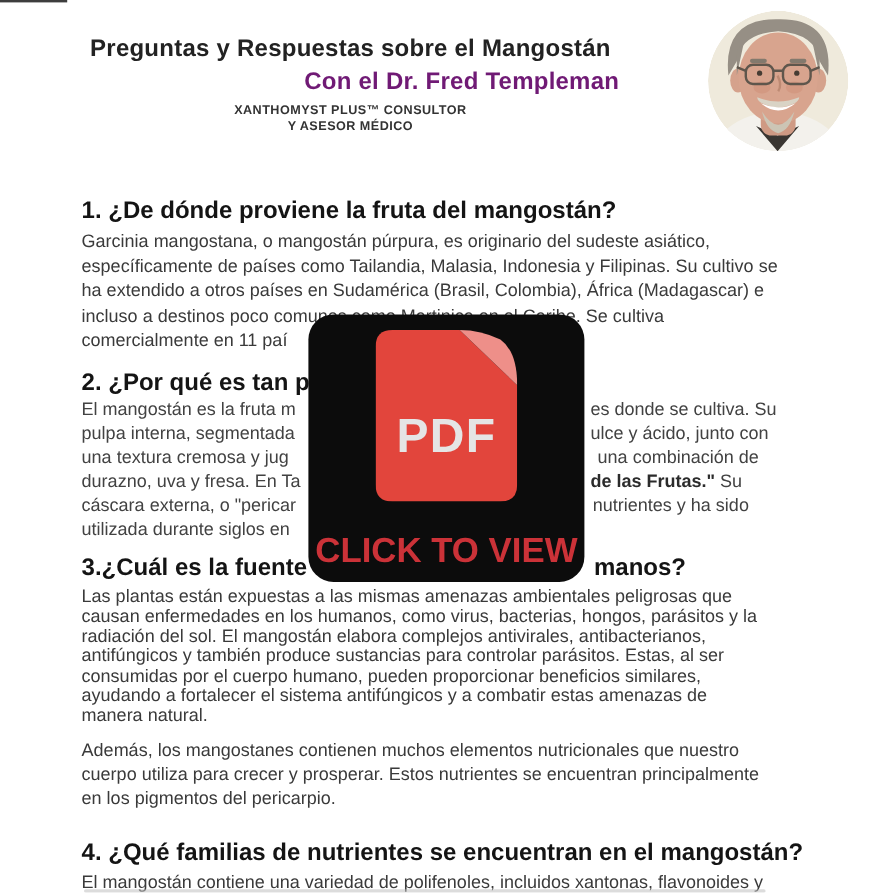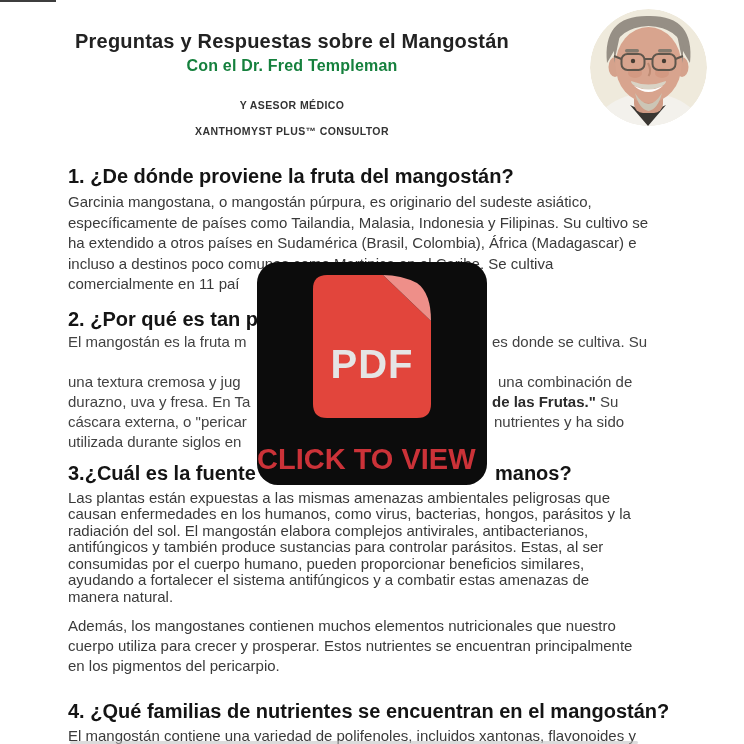--- a/index.html
+++ b/index.html
@@ -3,22 +3,22 @@
 <meta charset="utf-8">
 <style>
   html,body{margin:0;padding:0;background:#ffffff;}
   .page{
     position:relative;width:744px;height:744px;background:#ffffff;overflow:hidden;
     font-family:"Liberation Sans", sans-serif;color:#3a3a3a;
   }
   
   .titleblock{position:absolute;left:68px;top:0;width:448px;text-align:center;}
   .title-l1{position:absolute;left:0;top:30px;width:100%;font-size:20px;font-weight:700;color:#222;letter-spacing:.2px;}
-  .title-l2{position:absolute;left:0;top:57px;width:100%;font-size:16px;font-weight:700;color:#15803d;letter-spacing:.2px;}
-  .sub-l1{position:absolute;left:0;top:86px;width:100%;font-size:10.5px;font-weight:700;color:#333;letter-spacing:.4px;margin-top:39px;}
+  .title-l2{position:absolute;left:0;top:57px;width:100%;font-size:20px;font-weight:700;color:#701a75;letter-spacing:.2px;text-align:right;}
+  .sub-l1{position:absolute;left:0;top:86px;width:100%;font-size:10.5px;font-weight:700;color:#333;letter-spacing:.4px;}
   .sub-l2{position:absolute;left:0;top:99px;width:100%;font-size:10.5px;font-weight:700;color:#333;letter-spacing:.4px;}
   .avatar{position:absolute;left:590px;top:9px;width:117px;height:117px;border-radius:50%;overflow:hidden;}
   .corner-mark{position:absolute;left:0;top:0;width:56px;height:2px;background:#3d3d3d;}
 
   
   .row{position:absolute;left:0;top:0;width:744px;height:20px;}
   .fl{position:absolute;left:68px;white-space:nowrap;}
   .fr{position:absolute;white-space:nowrap;}
   .line{position:absolute;left:68px;white-space:nowrap;font-size:15px;}
   .body1{font-size:15px;color:#3a3a3a;}
@@ -33,21 +33,21 @@
   .overlay{
     position:absolute;left:257px;top:262px;width:230px;height:223px;
     background:#0c0c0c;border-radius:21px;cursor:pointer;
   }
   .pdficon{position:absolute;left:56px;top:13px;}
   .pdf-label{
     position:absolute;left:0;top:80px;width:100%;text-align:center;
     font-size:40px;font-weight:700;color:#e5e5e5;letter-spacing:1px;
   }
   .cta{
-    position:absolute;left:0;top:181px;width:100%;
+    position:absolute;left:0;top:181px;width:100%;text-align:center;
     font-size:29px;font-weight:800;color:#cb3238;letter-spacing:0;white-space:nowrap;
   }
 </style>
 </head>
 <body>
 
 <div class="page">
 
   <div class="corner-mark"></div>
 
@@ -99,20 +99,24 @@
   <div class="line body1" style="top:214px">específicamente de países como Tailandia, Malasia, Indonesia y Filipinas. Su cultivo se</div>
   <div class="line body1" style="top:234px">ha extendido a otros países en Sudamérica (Brasil, Colombia), África (Madagascar) e</div>
   <div class="line body1" style="top:255px">incluso a destinos poco comunes como Martinica en el Caribe. Se cultiva</div>
   <div class="line body1" style="top:275px">comercialmente en 11 paí</div>
 
   <div class="line hd" style="top:308px">2. ¿Por qué es tan popu</div>
   <div class="row" style="top:333px">
     <span class="fl body2">El mangostán es la fruta m</span>
     <span class="fr body2" style="left:492px">es donde se cultiva. Su</span>
   </div>
+  <div class="row" style="top:353px">
+    <span class="fl body2">pulpa interna, segmentada</span>
+    <span class="fr body2" style="left:492px">ulce y ácido, junto con</span>
+  </div>
   <div class="row" style="top:373px">
     <span class="fl body2">una textura cremosa y jug</span>
     <span class="fr body2" style="left:498px">una combinación de</span>
   </div>
   <div class="row" style="top:393px">
     <span class="fl body2">durazno, uva y fresa. En Ta</span>
     <span class="fr body2" style="left:492px"><span class="b">de las Frutas."</span><span> Su</span></span>
   </div>
   <div class="row" style="top:413px">
     <span class="fl body2">cáscara externa, o "pericar</span>

